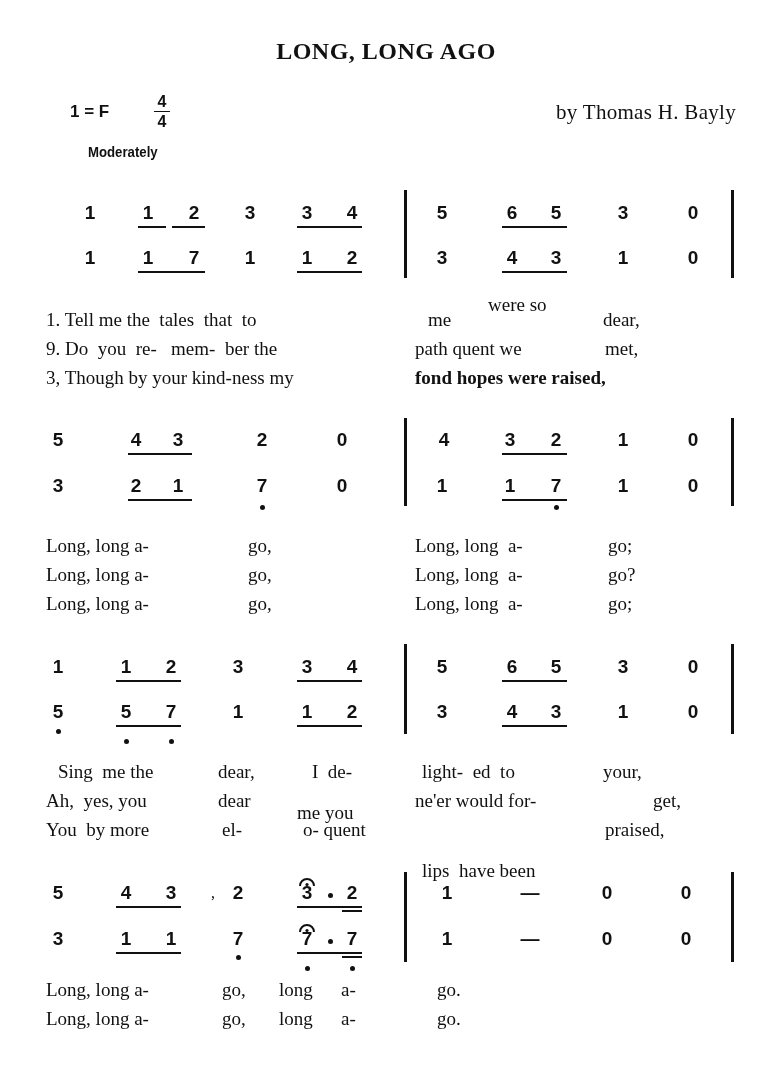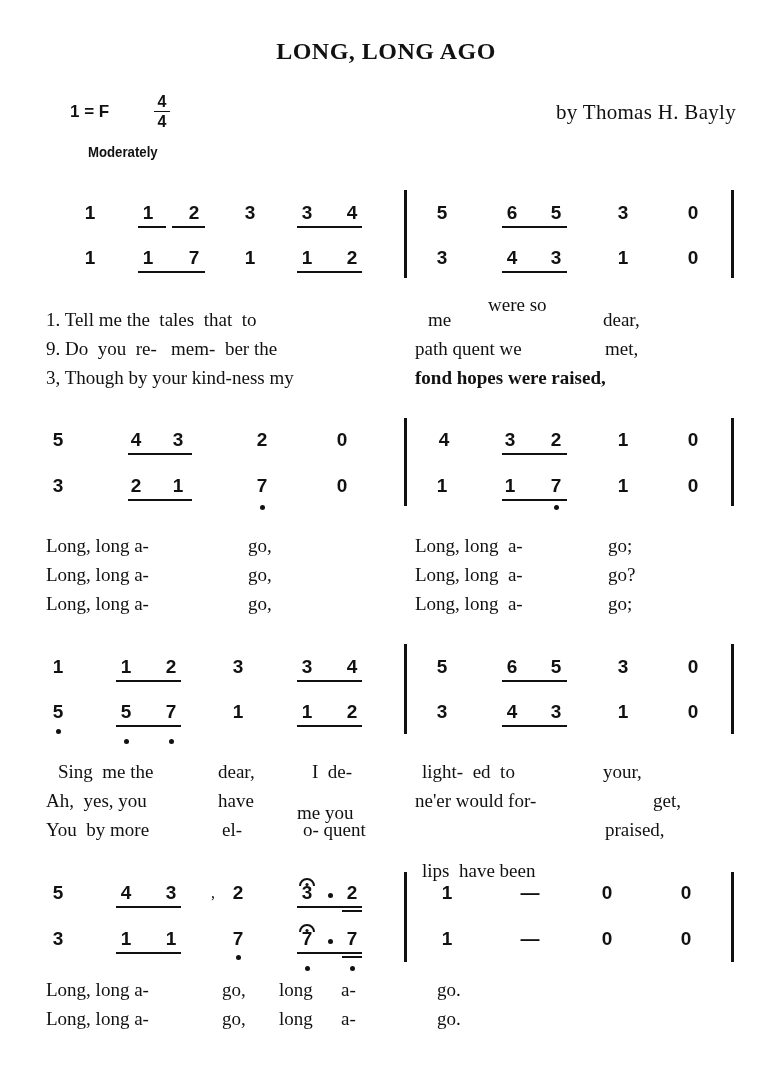--- a/index.html
+++ b/index.html
@@ -146,21 +146,21 @@
     <div class="dot-low" style="left: 126px; top: 739px;"></div>
     <div class="dot-low" style="left: 171px; top: 739px;"></div>
     <div class="bar" style="left: 404px; top: 644px; height: 90px;"></div>
     <div class="bar" style="left: 731px; top: 644px; height: 90px;"></div>
     <div class="lyric" style="left: 58px; top: 761px;">Sing  me the</div>
     <div class="lyric" style="left: 218px; top: 761px;">dear,</div>
     <div class="lyric" style="left: 312px; top: 761px;">I  de-</div>
     <div class="lyric" style="left: 422px; top: 761px;">light-  ed  to</div>
     <div class="lyric" style="left: 603px; top: 761px;">your,</div>
     <div class="lyric" style="left: 46px; top: 790px;">Ah,  yes, you</div>
-    <div class="lyric" style="left: 218px; top: 790px;">have</div>
+    <div class="lyric" style="left: 218px; top: 790px;">dear</div>
     <div class="lyric" style="left: 297px; top: 790px; margin-top: 12px;">me you</div>
     <div class="lyric" style="left: 415px; top: 790px;">ne'er would for-</div>
     <div class="lyric" style="left: 605px; top: 790px; margin-left: 48px;">get,</div>
     <div class="lyric" style="left: 46px; top: 819px;">You  by more</div>
     <div class="lyric" style="left: 222px; top: 819px;">el-</div>
     <div class="lyric" style="left: 303px; top: 819px;">o- quent</div>
     <div class="lyric" style="left: 422px; top: 860px; text-align: right;">lips  have been</div>
     <div class="lyric" style="left: 605px; top: 819px;">praised,</div>
     <div class="note" style="left: 58px; top: 882px;">5</div>
     <div class="note" style="left: 126px; top: 882px;">4</div>

